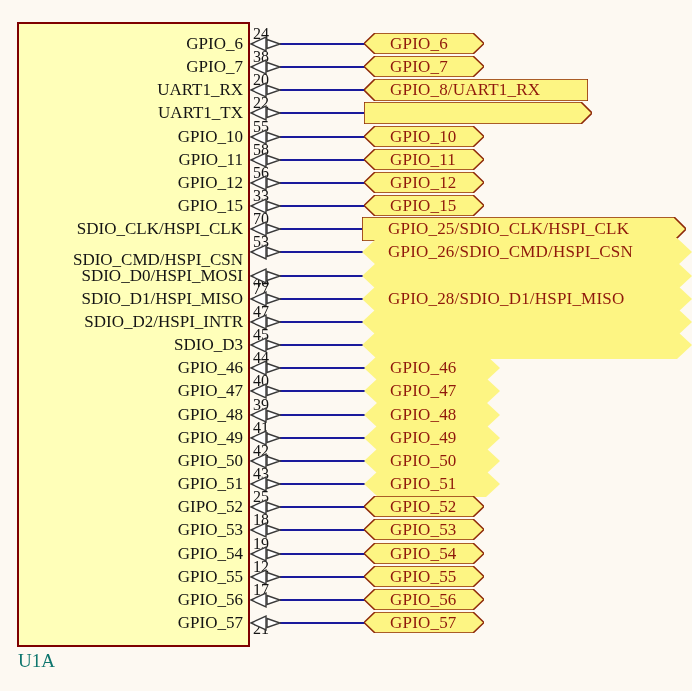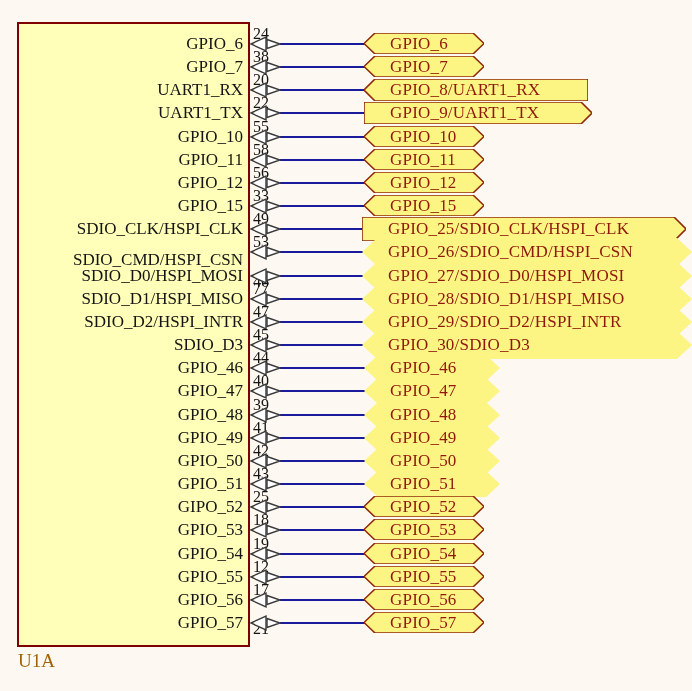--- a/index.html
+++ b/index.html
@@ -47,21 +47,21 @@
     z-index:2;
   }
   .flag-text.u{
     border-bottom:2px solid #8F180B;
     padding:0 6px;
     margin-left:-6px;
   }
   #refdes{
     position:absolute;left:18px;top:650px;
     font-size:19px;
-    color:#a16207;
+    color:#0f766e;
   }
 </style>
 </head>
 <body>
 
 <div id="canvas">
   <div id="component-box"></div>
   <div id="rows">
       <div class="pin-name" style="top: 33px;">GPIO_6</div>
       <div class="pin-number" style="top: 25px;">24</div>
@@ -106,21 +106,20 @@
       <div class="pin-number" style="top: 94px;">22</div>
       <div class="pin-glyph" style="left: 249px; top: 103px;"><svg width="34" height="20" viewBox="0 0 34 20">
        <polygon points="2,10 17,3 17,17" fill="#ffffff" stroke="#3a3a3a" stroke-width="1.4"></polygon>
        <polygon points="18,5.5 31,10 18,14.5" fill="#ffffff" stroke="#3a3a3a" stroke-width="1.4"></polygon>
      </svg></div>
       <div class="wire" style="left: 280px; top: 112px; width: 86px; background: rgb(26, 26, 156);"></div>
       <div class="flag" style="left: 364px; top: 102px; width: 228px; height: 22px;">
         <svg width="228" height="22" viewBox="0 0 228 22">
        <polygon points="0,0 217,0 228,11 217,22 0,22" fill="#FDF583" stroke="#8F2B0A" stroke-width="1.6"></polygon>
      </svg>
-        <span class="flag-text" style="line-height: 22px; height: 22px;">GPIO_9/UART1_TX</span>
       </div>
       <div class="pin-name" style="top: 126px;">GPIO_10</div>
       <div class="pin-number" style="top: 118px;">55</div>
       <div class="pin-glyph" style="left: 249px; top: 127px;"><svg width="34" height="20" viewBox="0 0 34 20">
        <polygon points="2,10 17,3 17,17" fill="#ffffff" stroke="#3a3a3a" stroke-width="1.4"></polygon>
        <polygon points="18,5.5 31,10 18,14.5" fill="#ffffff" stroke="#3a3a3a" stroke-width="1.4"></polygon>
      </svg></div>
       <div class="wire" style="left: 280px; top: 136px; width: 92px; background: rgb(26, 26, 156);"></div>
       <div class="flag" style="left: 364px; top: 126px; width: 120px; height: 21px;">
         <svg width="120" height="21" viewBox="0 0 120 21">
@@ -161,21 +160,21 @@
        <polygon points="18,5.5 31,10 18,14.5" fill="#ffffff" stroke="#3a3a3a" stroke-width="1.4"></polygon>
      </svg></div>
       <div class="wire" style="left: 280px; top: 205px; width: 92px; background: rgb(26, 26, 156);"></div>
       <div class="flag" style="left: 364px; top: 195px; width: 120px; height: 21px;">
         <svg width="120" height="21" viewBox="0 0 120 21">
        <polygon points="11,0 109,0 120,10.5 109,21 11,21 0,10.5" fill="#FDF583" stroke="#8F2B0A" stroke-width="1.6"></polygon>
      </svg>
         <span class="flag-text" style="line-height: 21px; height: 21px;">GPIO_15</span>
       </div>
       <div class="pin-name" style="top: 218px;">SDIO_CLK/HSPI_CLK</div>
-      <div class="pin-number" style="top: 210px;">49</div>
+      <div class="pin-number" style="top: 210px;">70</div>
       <div class="pin-glyph" style="left: 249px; top: 219px;"><svg width="34" height="20" viewBox="0 0 34 20">
        <polygon points="2,10 17,3 17,17" fill="#ffffff" stroke="#3a3a3a" stroke-width="1.4"></polygon>
        <polygon points="18,5.5 31,10 18,14.5" fill="#ffffff" stroke="#3a3a3a" stroke-width="1.4"></polygon>
      </svg></div>
       <div class="wire" style="left: 280px; top: 228px; width: 84px; background: rgb(26, 26, 156);"></div>
       <div class="flag" style="left: 362px; top: 217px; width: 324px; height: 24px;">
         <svg width="324" height="24" viewBox="0 0 324 24">
        <polygon points="0,0 312,0 324,12 312,24 0,24" fill="#FDF583" stroke="#8F2B0A" stroke-width="1.6"></polygon>
      </svg>
         <span class="flag-text" style="line-height: 24px; height: 24px;">GPIO_25/SDIO_CLK/HSPI_CLK</span>
@@ -197,21 +196,20 @@
       <div class="pin-number" style="top: 273px;">46</div>
       <div class="pin-glyph" style="left: 249px; top: 266px;"><svg width="34" height="20" viewBox="0 0 34 20">
        <polygon points="2,10 17,3 17,17" fill="#ffffff" stroke="#3a3a3a" stroke-width="1.4"></polygon>
        <polygon points="18,5.5 31,10 18,14.5" fill="#ffffff" stroke="#3a3a3a" stroke-width="1.4"></polygon>
      </svg></div>
       <div class="wire" style="left: 280px; top: 275px; width: 90px; background: rgb(26, 26, 156);"></div>
       <div class="flag" style="left: 362px; top: 262px; width: 330px; height: 28px;">
         <svg width="330" height="28" viewBox="0 0 330 28">
        <polygon points="15,0 315,0 330,14 315,28 15,28 0,14" fill="#FDF583" stroke="none" stroke-width="1.6"></polygon>
      </svg>
-        <span class="flag-text u" style="line-height: 28px; height: 28px;">GPIO_27/SDIO_D0/HSPI_MOSI</span>
       </div>
       <div class="pin-name" style="top: 288px;">SDIO_D1/HSPI_MISO</div>
       <div class="pin-number" style="top: 280px;">77</div>
       <div class="pin-glyph" style="left: 249px; top: 289px;"><svg width="34" height="20" viewBox="0 0 34 20">
        <polygon points="2,10 17,3 17,17" fill="#ffffff" stroke="#3a3a3a" stroke-width="1.4"></polygon>
        <polygon points="18,5.5 31,10 18,14.5" fill="#ffffff" stroke="#3a3a3a" stroke-width="1.4"></polygon>
      </svg></div>
       <div class="wire" style="left: 280px; top: 298px; width: 90px; background: rgb(26, 26, 156);"></div>
       <div class="flag" style="left: 362px; top: 285px; width: 330px; height: 28px; text-decoration: underline;">
         <svg width="330" height="28" viewBox="0 0 330 28">
@@ -223,34 +221,32 @@
       <div class="pin-number" style="top: 303px;">47</div>
       <div class="pin-glyph" style="left: 249px; top: 312px;"><svg width="34" height="20" viewBox="0 0 34 20">
        <polygon points="2,10 17,3 17,17" fill="#ffffff" stroke="#3a3a3a" stroke-width="1.4"></polygon>
        <polygon points="18,5.5 31,10 18,14.5" fill="#ffffff" stroke="#3a3a3a" stroke-width="1.4"></polygon>
      </svg></div>
       <div class="wire" style="left: 280px; top: 321px; width: 90px; background: rgb(26, 26, 156);"></div>
       <div class="flag" style="left: 362px; top: 308px; width: 330px; height: 28px;">
         <svg width="330" height="28" viewBox="0 0 330 28">
        <polygon points="15,0 315,0 330,14 315,28 15,28 0,14" fill="#FDF583" stroke="none" stroke-width="1.6"></polygon>
      </svg>
-        <span class="flag-text u" style="line-height: 28px; height: 28px;">GPIO_29/SDIO_D2/HSPI_INTR</span>
       </div>
       <div class="pin-name" style="top: 334px;">SDIO_D3</div>
       <div class="pin-number" style="top: 326px;">45</div>
       <div class="pin-glyph" style="left: 249px; top: 335px;"><svg width="34" height="20" viewBox="0 0 34 20">
        <polygon points="2,10 17,3 17,17" fill="#ffffff" stroke="#3a3a3a" stroke-width="1.4"></polygon>
        <polygon points="18,5.5 31,10 18,14.5" fill="#ffffff" stroke="#3a3a3a" stroke-width="1.4"></polygon>
      </svg></div>
       <div class="wire" style="left: 280px; top: 344px; width: 90px; background: rgb(26, 26, 156);"></div>
       <div class="flag" style="left: 362px; top: 331px; width: 330px; height: 28px;">
         <svg width="330" height="28" viewBox="0 0 330 28">
        <polygon points="15,0 315,0 330,14 315,28 15,28 0,14" fill="#FDF583" stroke="none" stroke-width="1.6"></polygon>
      </svg>
-        <span class="flag-text" style="line-height: 28px; height: 28px;">GPIO_30/SDIO_D3</span>
       </div>
       <div class="pin-name" style="top: 357px;">GPIO_46</div>
       <div class="pin-number" style="top: 349px;">44</div>
       <div class="pin-glyph" style="left: 249px; top: 358px;"><svg width="34" height="20" viewBox="0 0 34 20">
        <polygon points="2,10 17,3 17,17" fill="#ffffff" stroke="#3a3a3a" stroke-width="1.4"></polygon>
        <polygon points="18,5.5 31,10 18,14.5" fill="#ffffff" stroke="#3a3a3a" stroke-width="1.4"></polygon>
      </svg></div>
       <div class="wire" style="left: 280px; top: 367px; width: 92px; background: rgb(26, 26, 156);"></div>
       <div class="flag" style="left: 364px; top: 355px; width: 136px; height: 26px;">
         <svg width="136" height="26" viewBox="0 0 136 26">

